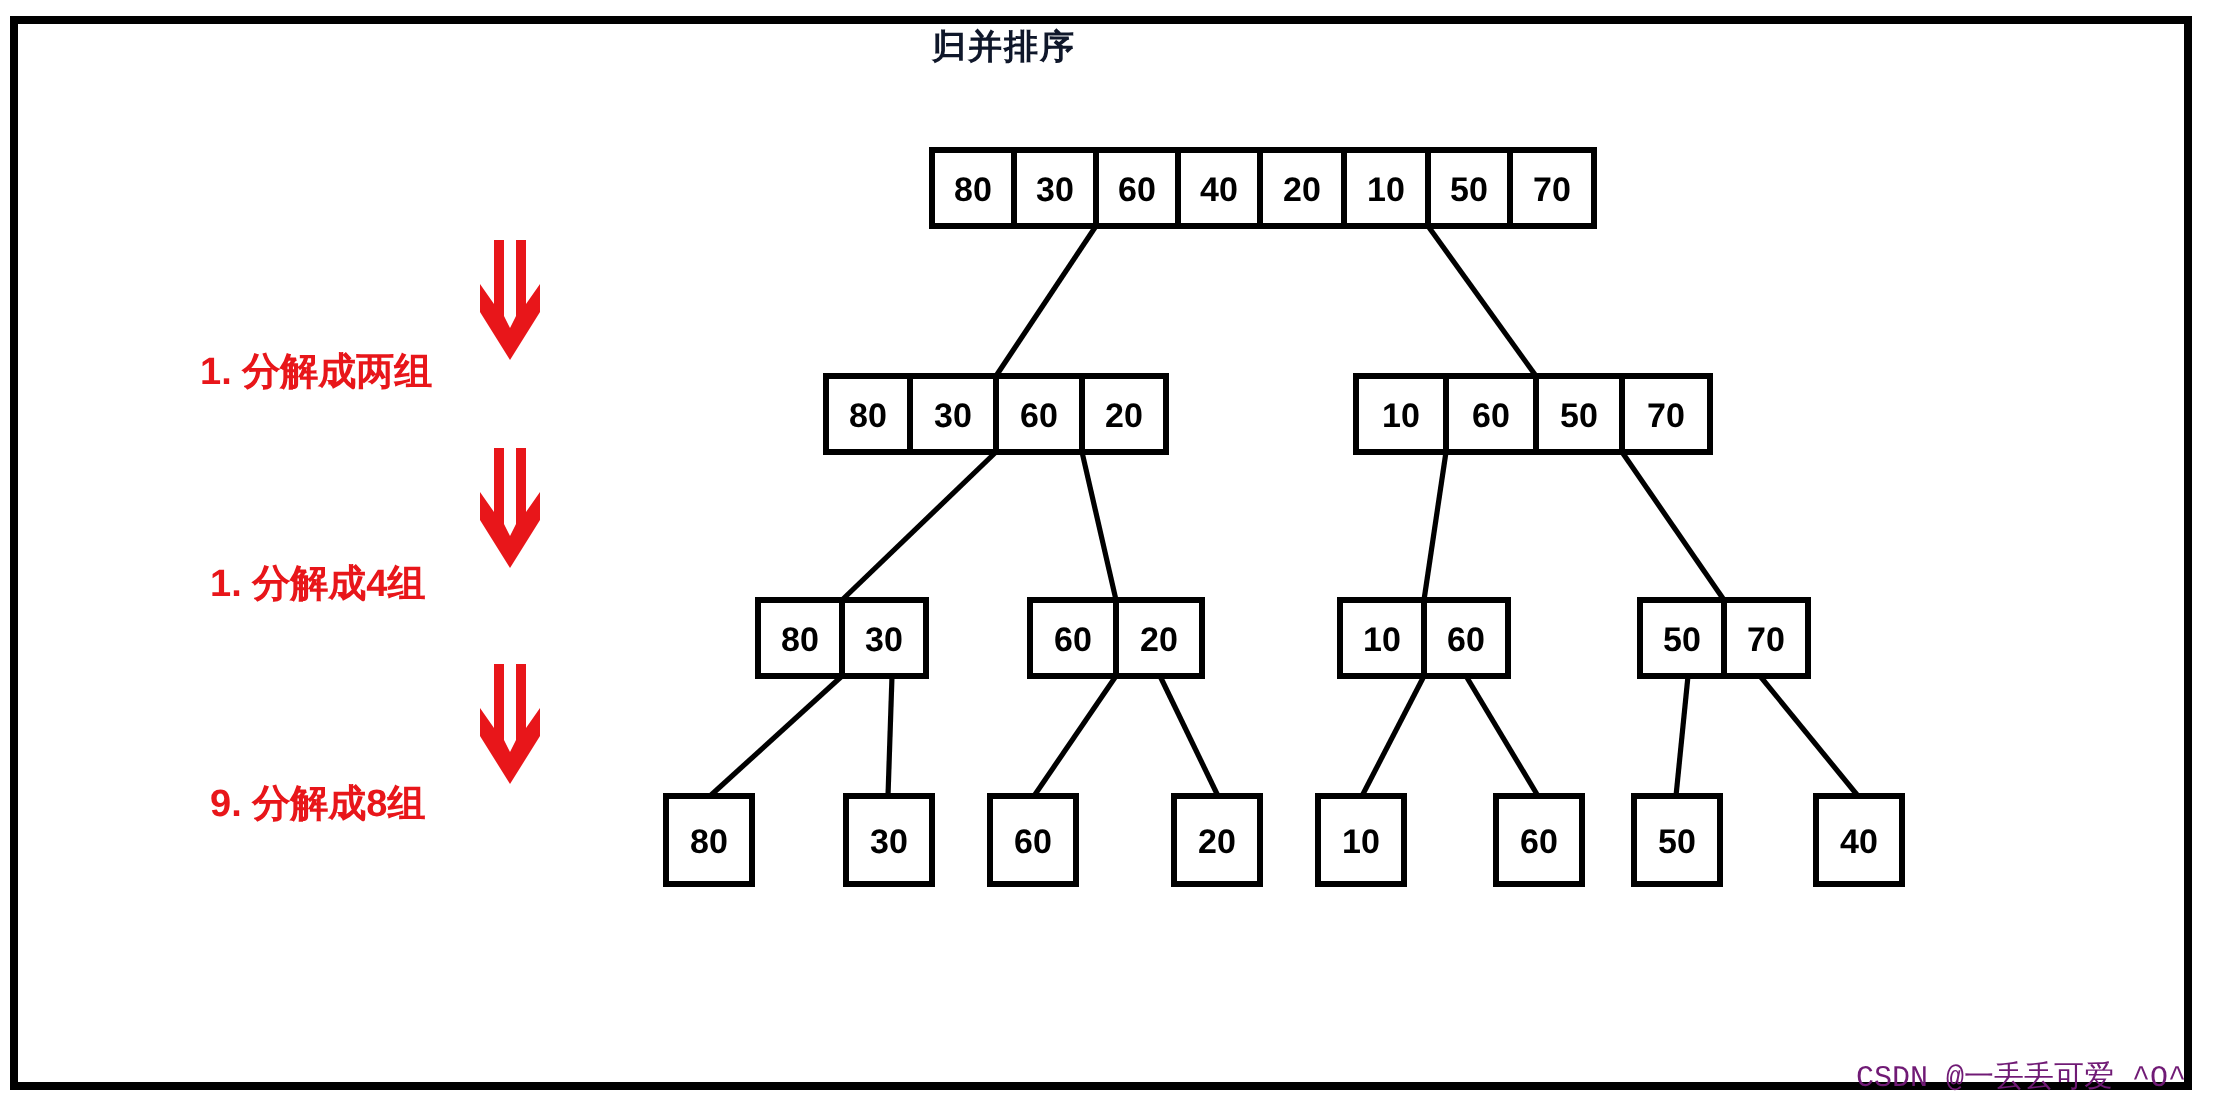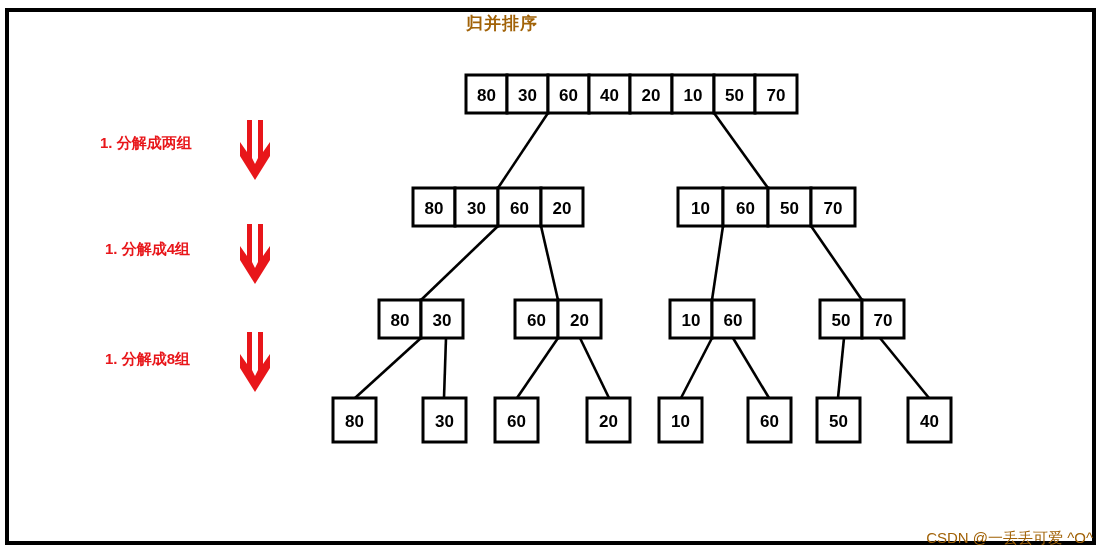--- a/index.html
+++ b/index.html
@@ -23,21 +23,21 @@
     height: 537px;
     border: 4px solid #000000;
     box-sizing: border-box;
   }
   #title {
     position: absolute;
     left: 466px;
     top: 12px;
     font-size: 17px;
     font-weight: bold;
-    color: #a16207;
+    color: #0f172a;
     letter-spacing: 1px;
     white-space: nowrap;
   }
   svg#tree {
     position: absolute;
     left: 0;
     top: 0;
     width: 1111px;
     height: 556px;
   }
@@ -55,36 +55,37 @@
     dominant-baseline: central;
   }
   .edge {
     stroke: #000000;
     stroke-width: 2.6;
     fill: none;
   }
   .step-label {
     position: absolute;
     color: #e8161a;
-    font-size: 15px;
+    font-size: 19px;
     font-weight: bold;
     white-space: nowrap;
     font-family: "Liberation Sans", "DejaVu Sans", sans-serif;
+    margin-top: 39px;
   }
   .step-arrow {
     position: absolute;
   }
   #watermark {
     position: absolute;
     right: 18px;
     bottom: 8px;
-    color: #a16207;
+    color: #701a75;
     font-size: 15px;
     white-space: nowrap;
-    font-family: Liberation Sans, sans-serif;
+    font-family: Liberation Mono, monospace;
   }
 </style>
 </head>
 <body>
 
 <div id="canvas">
 
   <div id="frame"></div>
 
   <div id="title">归并排序</div>
@@ -220,21 +221,21 @@
     </svg>
   </div>
 
   <div class="step-label" style="left:105px; top:240px;">1. 分解成4组</div>
   <div class="step-arrow" style="left:235px; top:222px;">
     <svg width="40" height="68" viewBox="0 0 40 68" xmlns="http://www.w3.org/2000/svg">
       <path d="M12 2 L12 34 L5 24 L5 38 L20 62 L35 38 L35 24 L28 34 L28 2 L23 2 L23 40 L20 46 L17 40 L17 2 Z" fill="#e8161a"></path>
     </svg>
   </div>
 
-  <div class="step-label" style="left:105px; top:350px;">1. 分解成8组</div>
+  <div class="step-label" style="left:105px; top:350px;">9. 分解成8组</div>
   <div class="step-arrow" style="left:235px; top:330px;">
     <svg width="40" height="68" viewBox="0 0 40 68" xmlns="http://www.w3.org/2000/svg">
       <path d="M12 2 L12 34 L5 24 L5 38 L20 62 L35 38 L35 24 L28 34 L28 2 L23 2 L23 40 L20 46 L17 40 L17 2 Z" fill="#e8161a"></path>
     </svg>
   </div>
 
   <div id="watermark">CSDN @一丢丢可爱 ^O^</div>
 
 </div>
 

